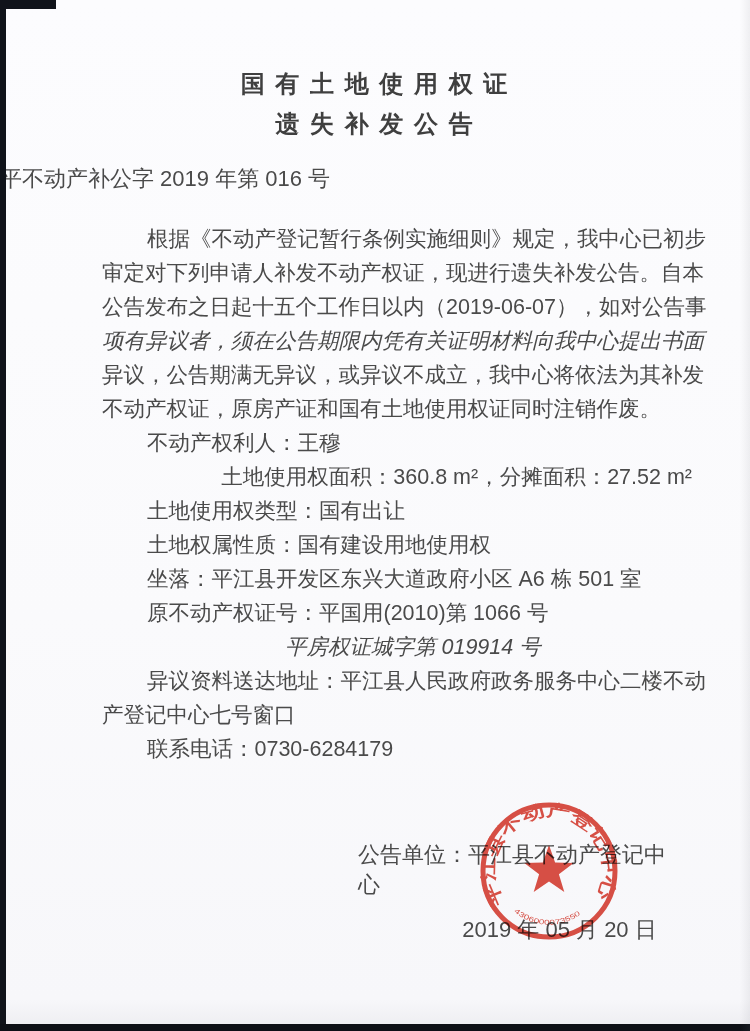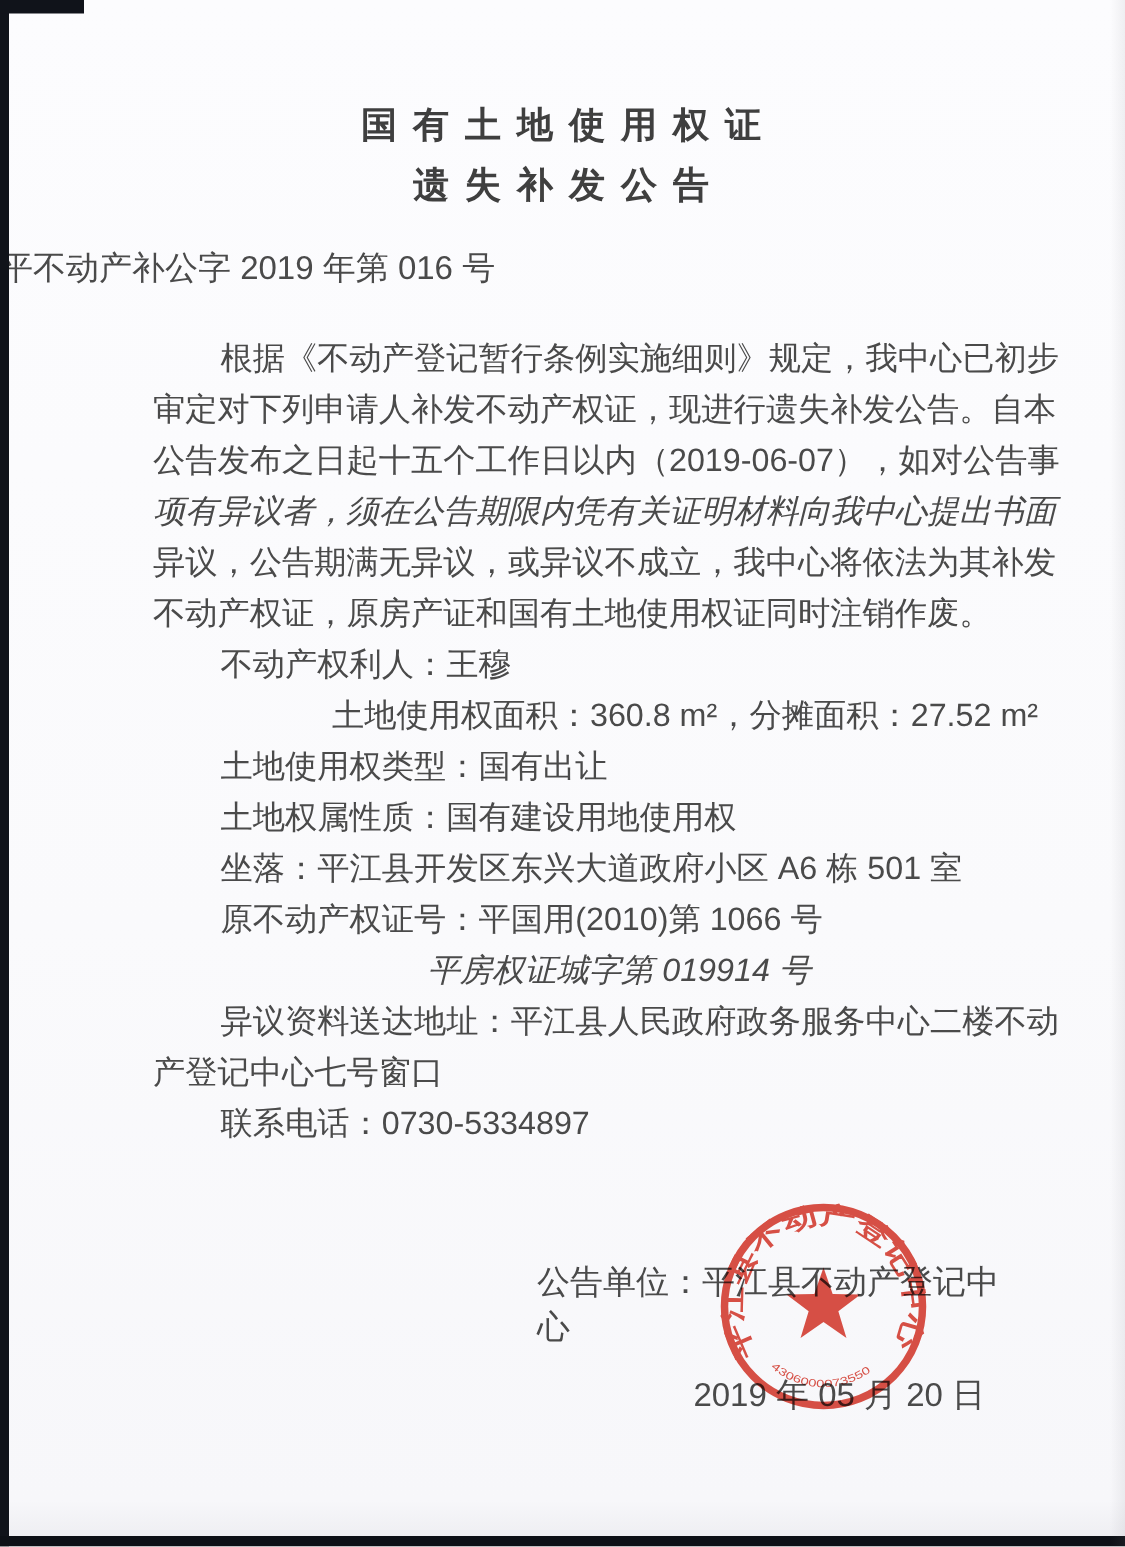--- a/index.html
+++ b/index.html
@@ -68,21 +68,21 @@
         <div class="doc-line" style="padding-left: 0px;">不动产权证，原房产证和国有土地使用权证同时注销作废。</div>
         <div class="doc-line" style="padding-left: 45px;">不动产权利人：王穆</div>
         <div class="doc-line" style="padding-left: 45px; text-align: right;">土地使用权面积：360.8 m²，分摊面积：27.52 m²</div>
         <div class="doc-line" style="padding-left: 45px;">土地使用权类型：国有出让</div>
         <div class="doc-line" style="padding-left: 45px;">土地权属性质：国有建设用地使用权</div>
         <div class="doc-line" style="padding-left: 45px;">坐落：平江县开发区东兴大道政府小区 A6 栋 501 室</div>
         <div class="doc-line" style="padding-left: 45px;">原不动产权证号：平国用(2010)第 1066 号</div>
         <div class="doc-line" style="padding-left: 183px; font-style: italic;">平房权证城字第 019914 号</div>
         <div class="doc-line" style="padding-left: 45px;">异议资料送达地址：平江县人民政府政务服务中心二楼不动</div>
         <div class="doc-line" style="padding-left: 0px;">产登记中心七号窗口</div>
-        <div class="doc-line" style="padding-left: 45px;">联系电话：0730-5334897</div>
+        <div class="doc-line" style="padding-left: 45px;">联系电话：0730-6284179</div>
       </div>
 
     <div class="footer">
       <div class="issuer">公告单位：平江县不动产登记中心</div>
       <div class="date">2019 年 05 月 20 日</div>
     </div>
 
     <svg class="seal" viewBox="-75 -75 150 150" aria-hidden="true">
       <circle r="66" fill="none" stroke="#d8392c" stroke-width="5"></circle>
       <polygon fill="#d8392c" points="0,-26 -6.1,-8.4 -24.7,-8 -9.9,3.2 -15.3,21 0,10.4 15.3,21 9.9,3.2 24.7,-8 6.1,-8.4"></polygon>

